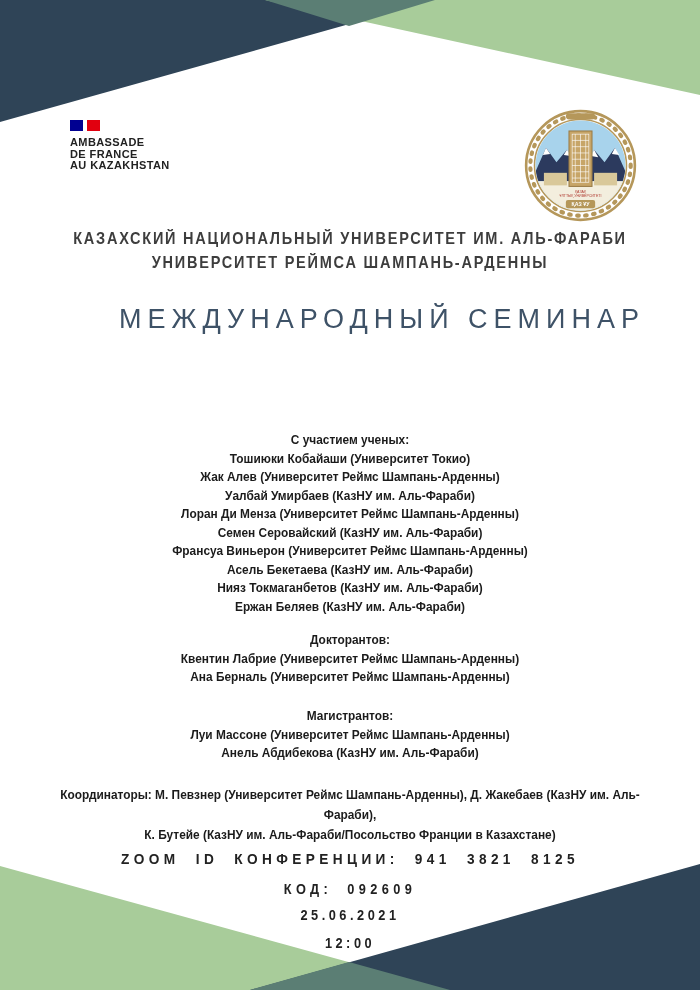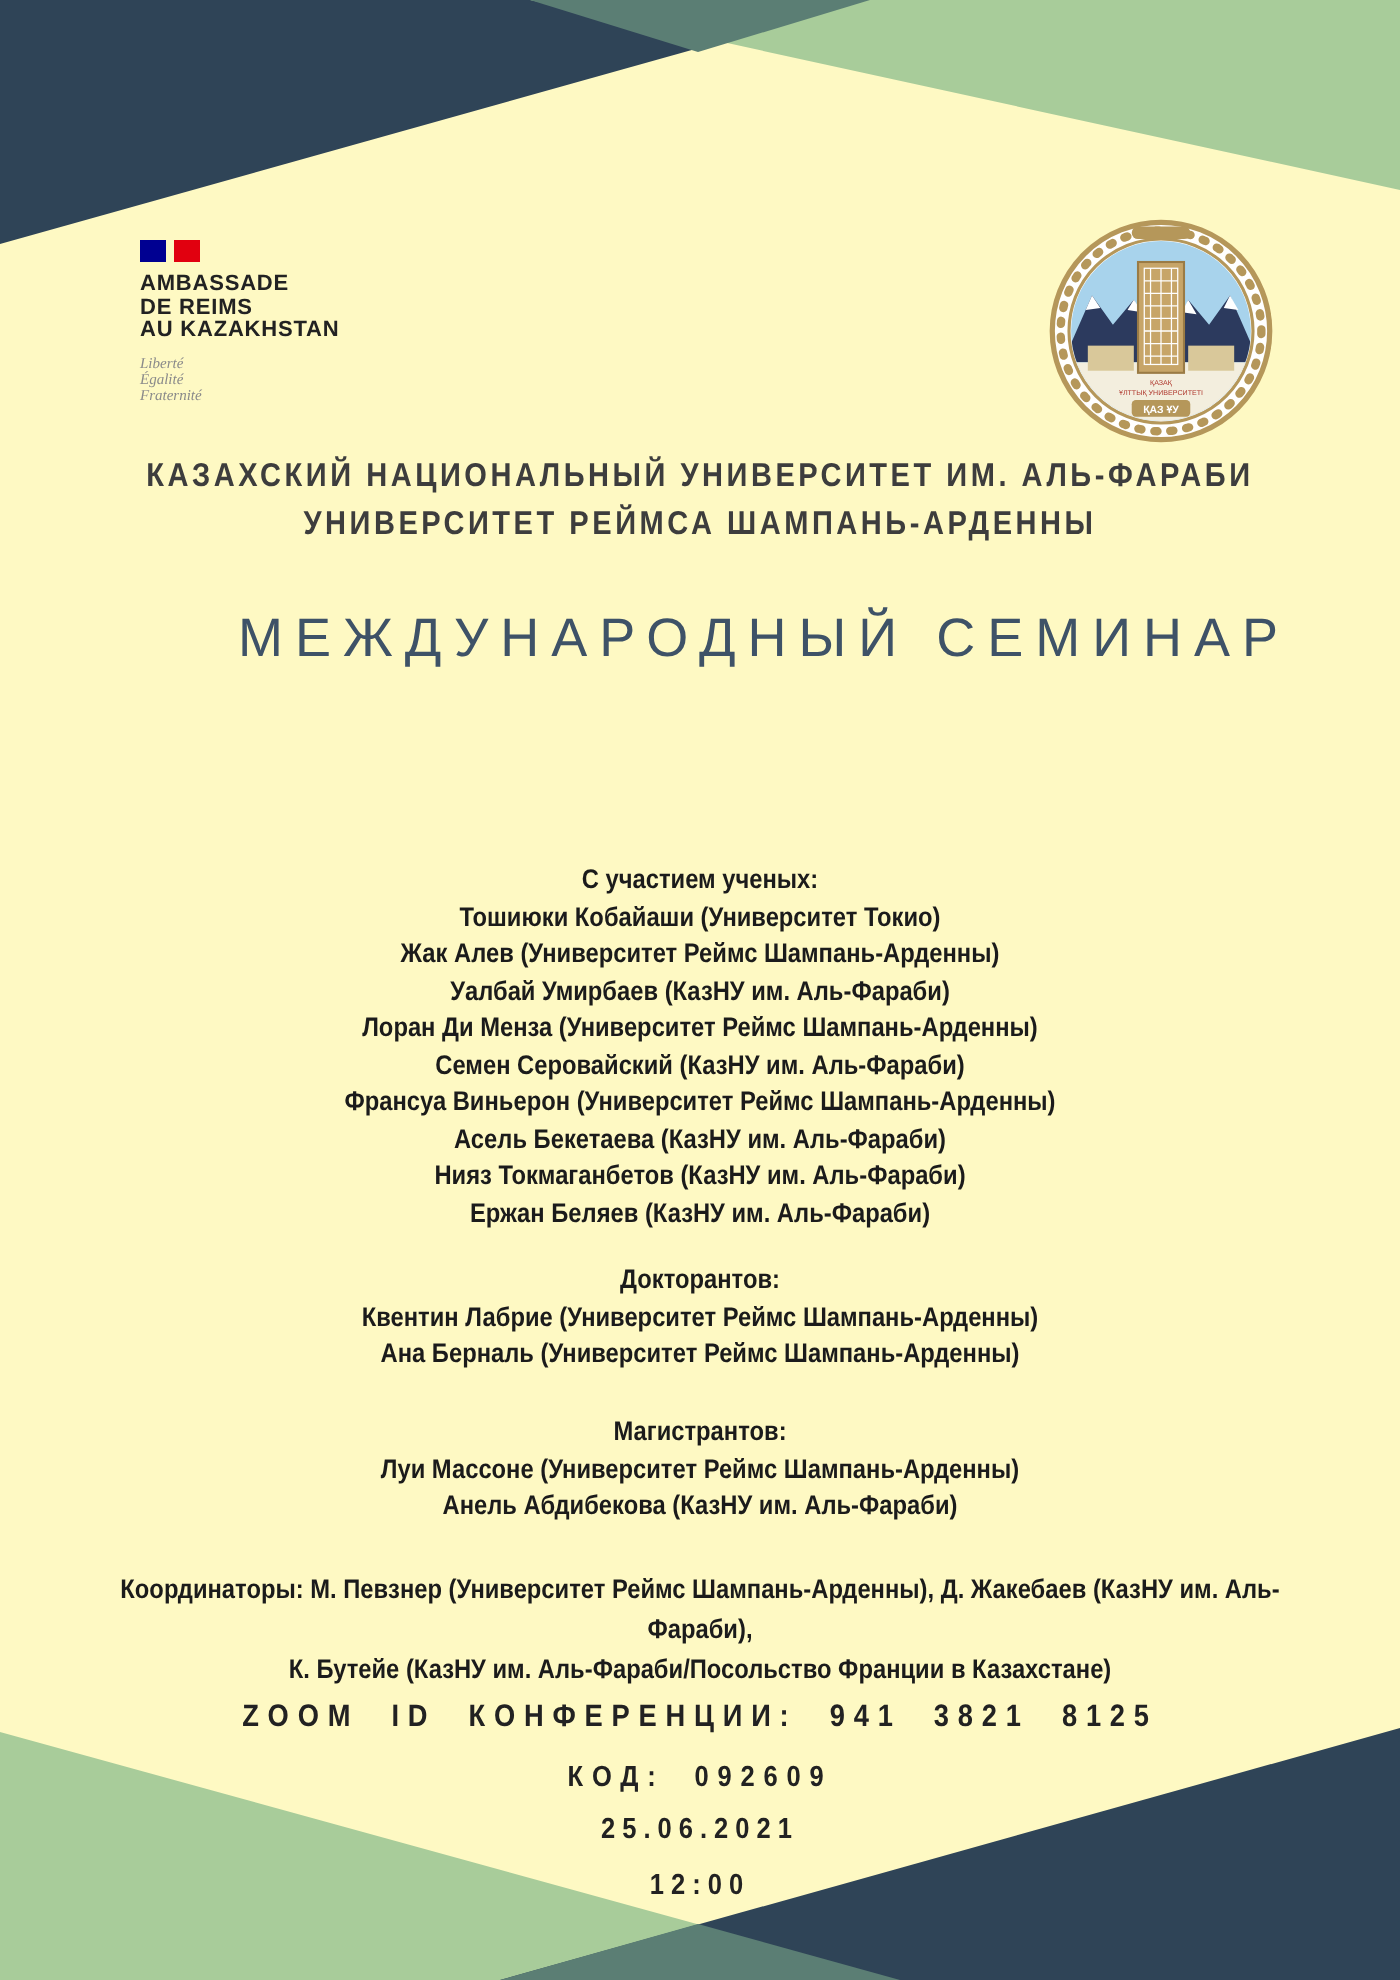--- a/index.html
+++ b/index.html
@@ -1,18 +1,18 @@
 <!DOCTYPE html>
 <html><head>
 <meta charset="utf-8">
 <style>
   html,body{margin:0;padding:0;background:#e8e8e8;}
   .poster{
     position:relative;width:700px;height:990px;margin:0 auto;
-    background:#fef9c3;overflow:hidden;
+    background:#ffffff;overflow:hidden;
     font-family:"Liberation Sans",sans-serif;color:#1e1e1e;
   }
   
   .tri{position:absolute;left:0;top:0;width:700px;height:990px;pointer-events:none;}
   .tri-navy-top  {background:#2f4457;clip-path:polygon(0 0,435px 0,0 122px);}
   .tri-green-top {background:#a8cc9a;clip-path:polygon(265px 0,700px 0,700px 95px);}
   .tri-teal-top  {background:#5b7e74;clip-path:polygon(265px 0,435px 0,349px 26px);}
   .tri-green-bot {background:#a8cc9a;clip-path:polygon(0 866px,450px 990px,0 990px);}
   .tri-navy-bot  {background:#2f4457;clip-path:polygon(700px 864px,700px 990px,250px 990px);}
   .tri-teal-bot  {background:#5b7e74;clip-path:polygon(349px 962px,450px 990px,250px 990px);}
@@ -64,27 +64,22 @@
   <div class="tri tri-green-bot"></div>
   <div class="tri tri-navy-bot"></div>
   <div class="tri tri-teal-bot"></div>
 
   <div class="logo-embassy">
     <div class="flag">
       <span class="fb"></span>
       <span class="fr"></span>
     </div>
     <div class="emb-line">AMBASSADE</div>
-    <div class="emb-line">DE REIMS</div>
+    <div class="emb-line">DE FRANCE</div>
     <div class="emb-line">AU KAZAKHSTAN</div>
-    <div class="motto">
-      <div>Liberté</div>
-      <div>Égalité</div>
-      <div>Fraternité</div>
-    </div>
   </div>
 
 
   <div class="logo-kaznu">
     <svg width="115" height="115" viewBox="0 0 110 110">
       <circle cx="55" cy="55" r="52" fill="#ffffff" stroke="#b5975a" stroke-width="2.5"></circle>
       <circle cx="55" cy="55" r="48" fill="none" stroke="#b5975a" stroke-width="4" stroke-dasharray="1.5 6.2" stroke-linecap="round"></circle>
       <circle cx="55" cy="55" r="44" fill="none" stroke="#b5975a" stroke-width="1.5"></circle>
       <clipPath id="kz-clip">
           <circle cx="55" cy="55" r="43"></circle>

